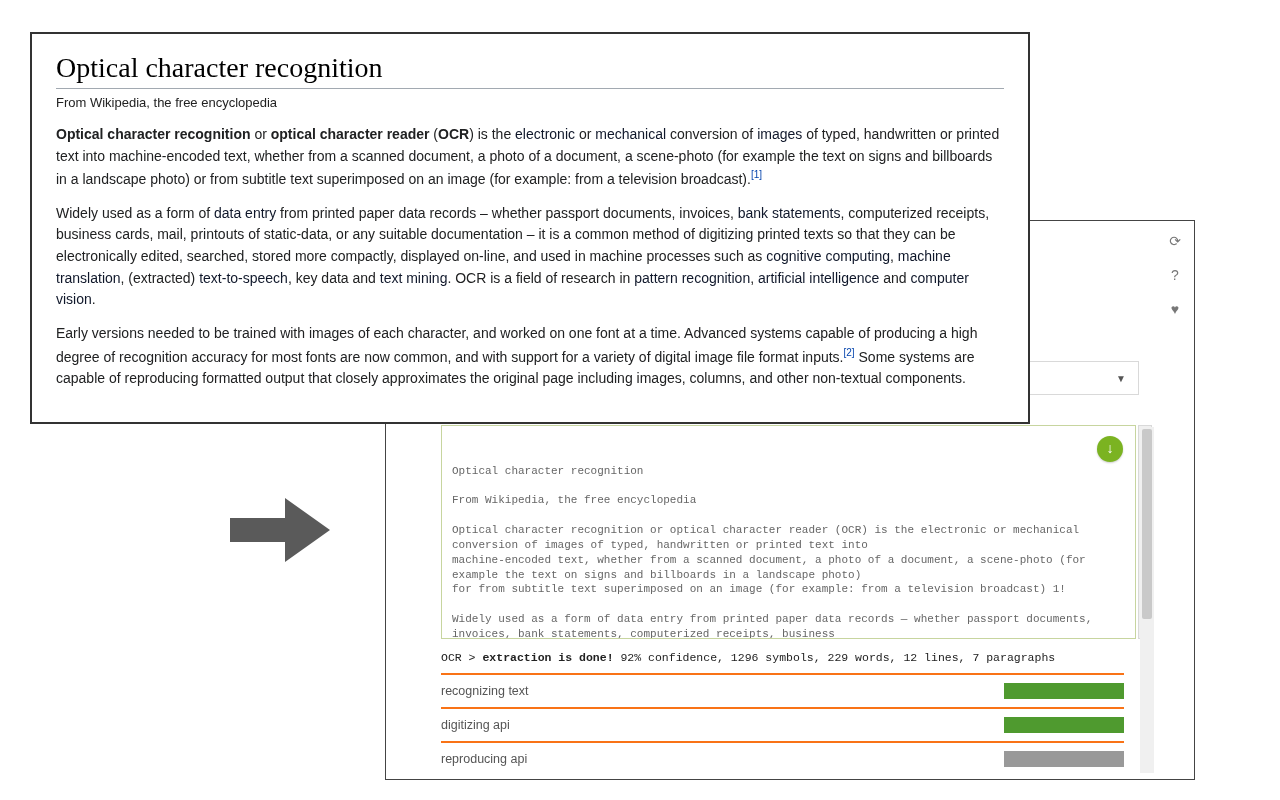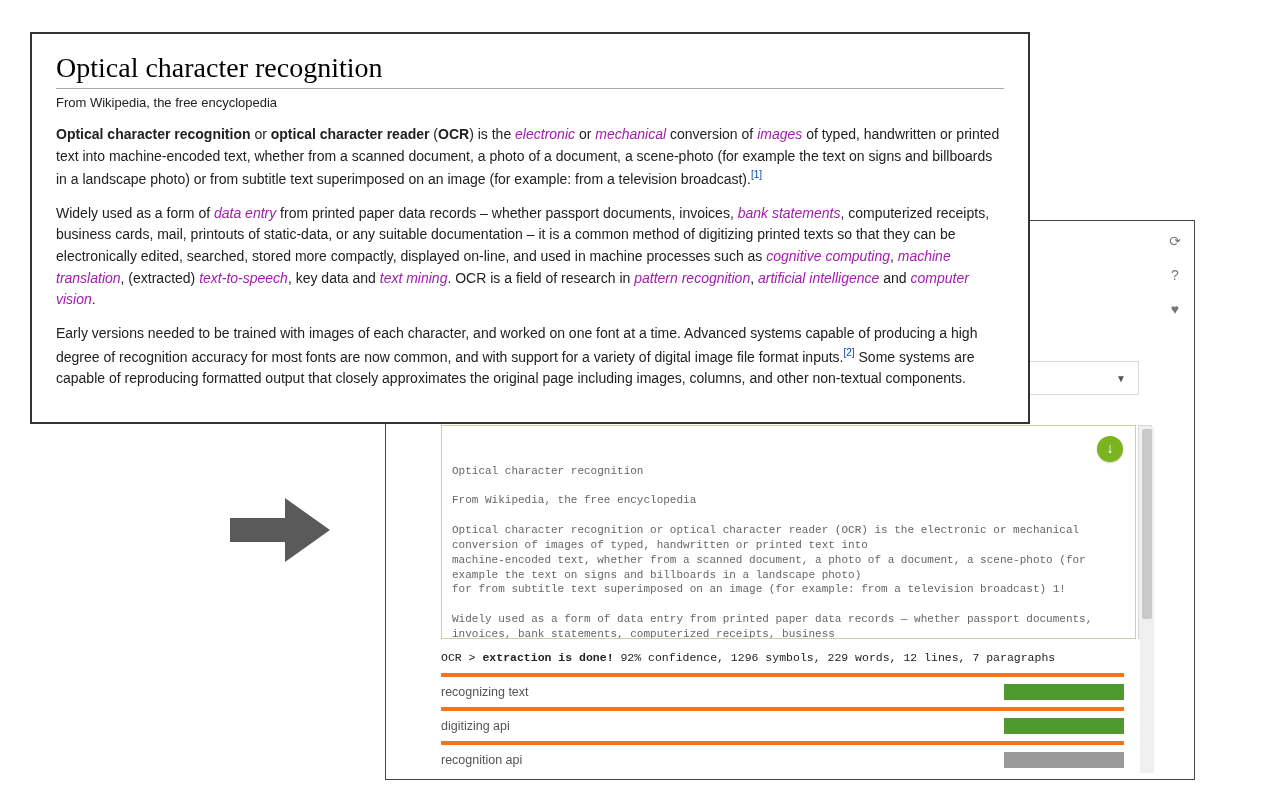--- a/index.html
+++ b/index.html
@@ -38,21 +38,21 @@
     font-size: 13px;
     color: #222;
     margin: 6px 0 14px 0;
   }
   .wiki-p {
     font-size: 14px;
     line-height: 1.55;
     color: #202122;
     margin: 0 0 12px 0;
   }
-  .wiki-p a, .wlink { color: #a21caf; text-decoration: none; cursor: pointer; font-style: italic; }
+  .wiki-p a, .wlink { color: #0f172a; text-decoration: none; cursor: pointer; }
   .wiki-p b { font-weight: bold; }
   .sup { font-size: 10px; vertical-align: super; color: #0645ad; cursor: pointer; }
 
   
   .arrow {
     position: absolute;
     left: 225px;
     top: 490px;
     width: 110px;
     height: 80px;
@@ -194,21 +194,21 @@
     position: absolute;
     left: 55px;
     top: 452px;
     right: 70px;
   }
   .prog-row {
     display: flex;
     align-items: center;
     justify-content: space-between;
     height: 34px;
-    border-top: 4px solid #f97316;
+    border-top: 2px solid #f97316;
     font-size: 12.5px;
     color: #555;
   }
   .prog-bar {
     width: 120px;
     height: 16px;
   }
   .pg-green { background: #4f9a2f; }
   .pg-grey  { background: #999999; }
 
@@ -305,21 +305,21 @@
   <div class="prog-list">
     <div class="prog-row">
       <span>recognizing text</span>
       <div class="prog-bar pg-green"></div>
     </div>
     <div class="prog-row">
       <span>digitizing api</span>
       <div class="prog-bar pg-green"></div>
     </div>
     <div class="prog-row">
-      <span>recognition api</span>
+      <span>reproducing api</span>
       <div class="prog-bar pg-grey"></div>
     </div>
   </div>
 
   <div class="panel-scroll">
     <div class="panel-scroll-thumb"></div>
   </div>
 </div>
 
 </body></html>

